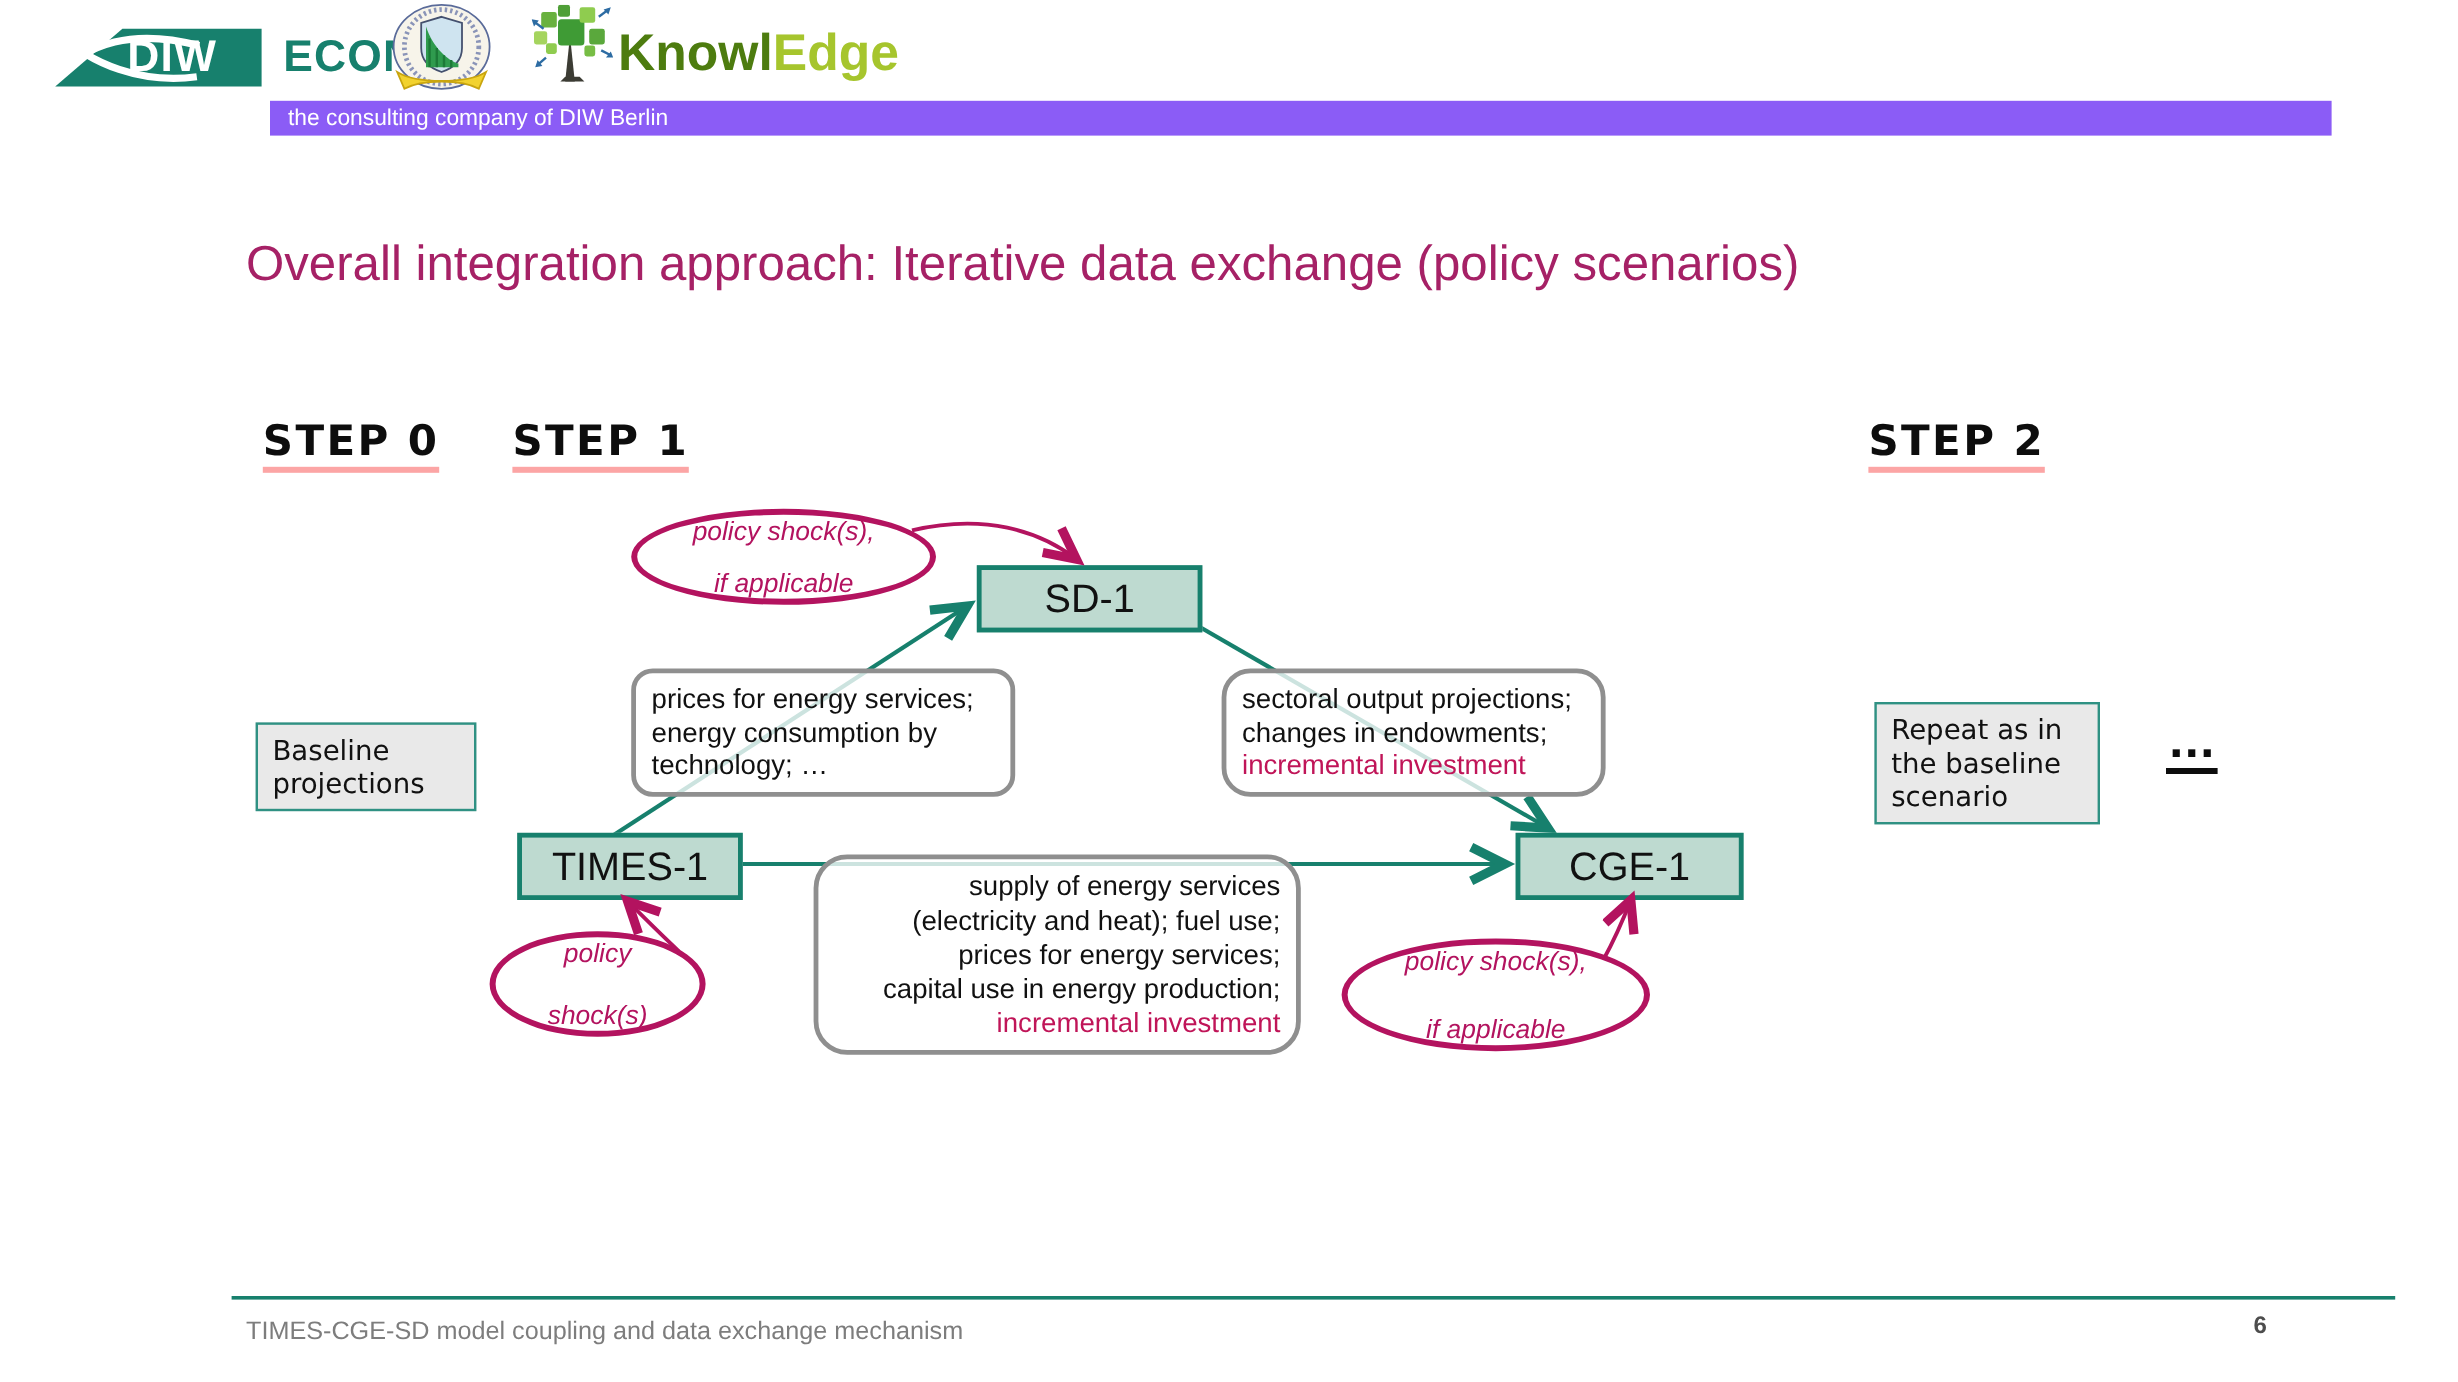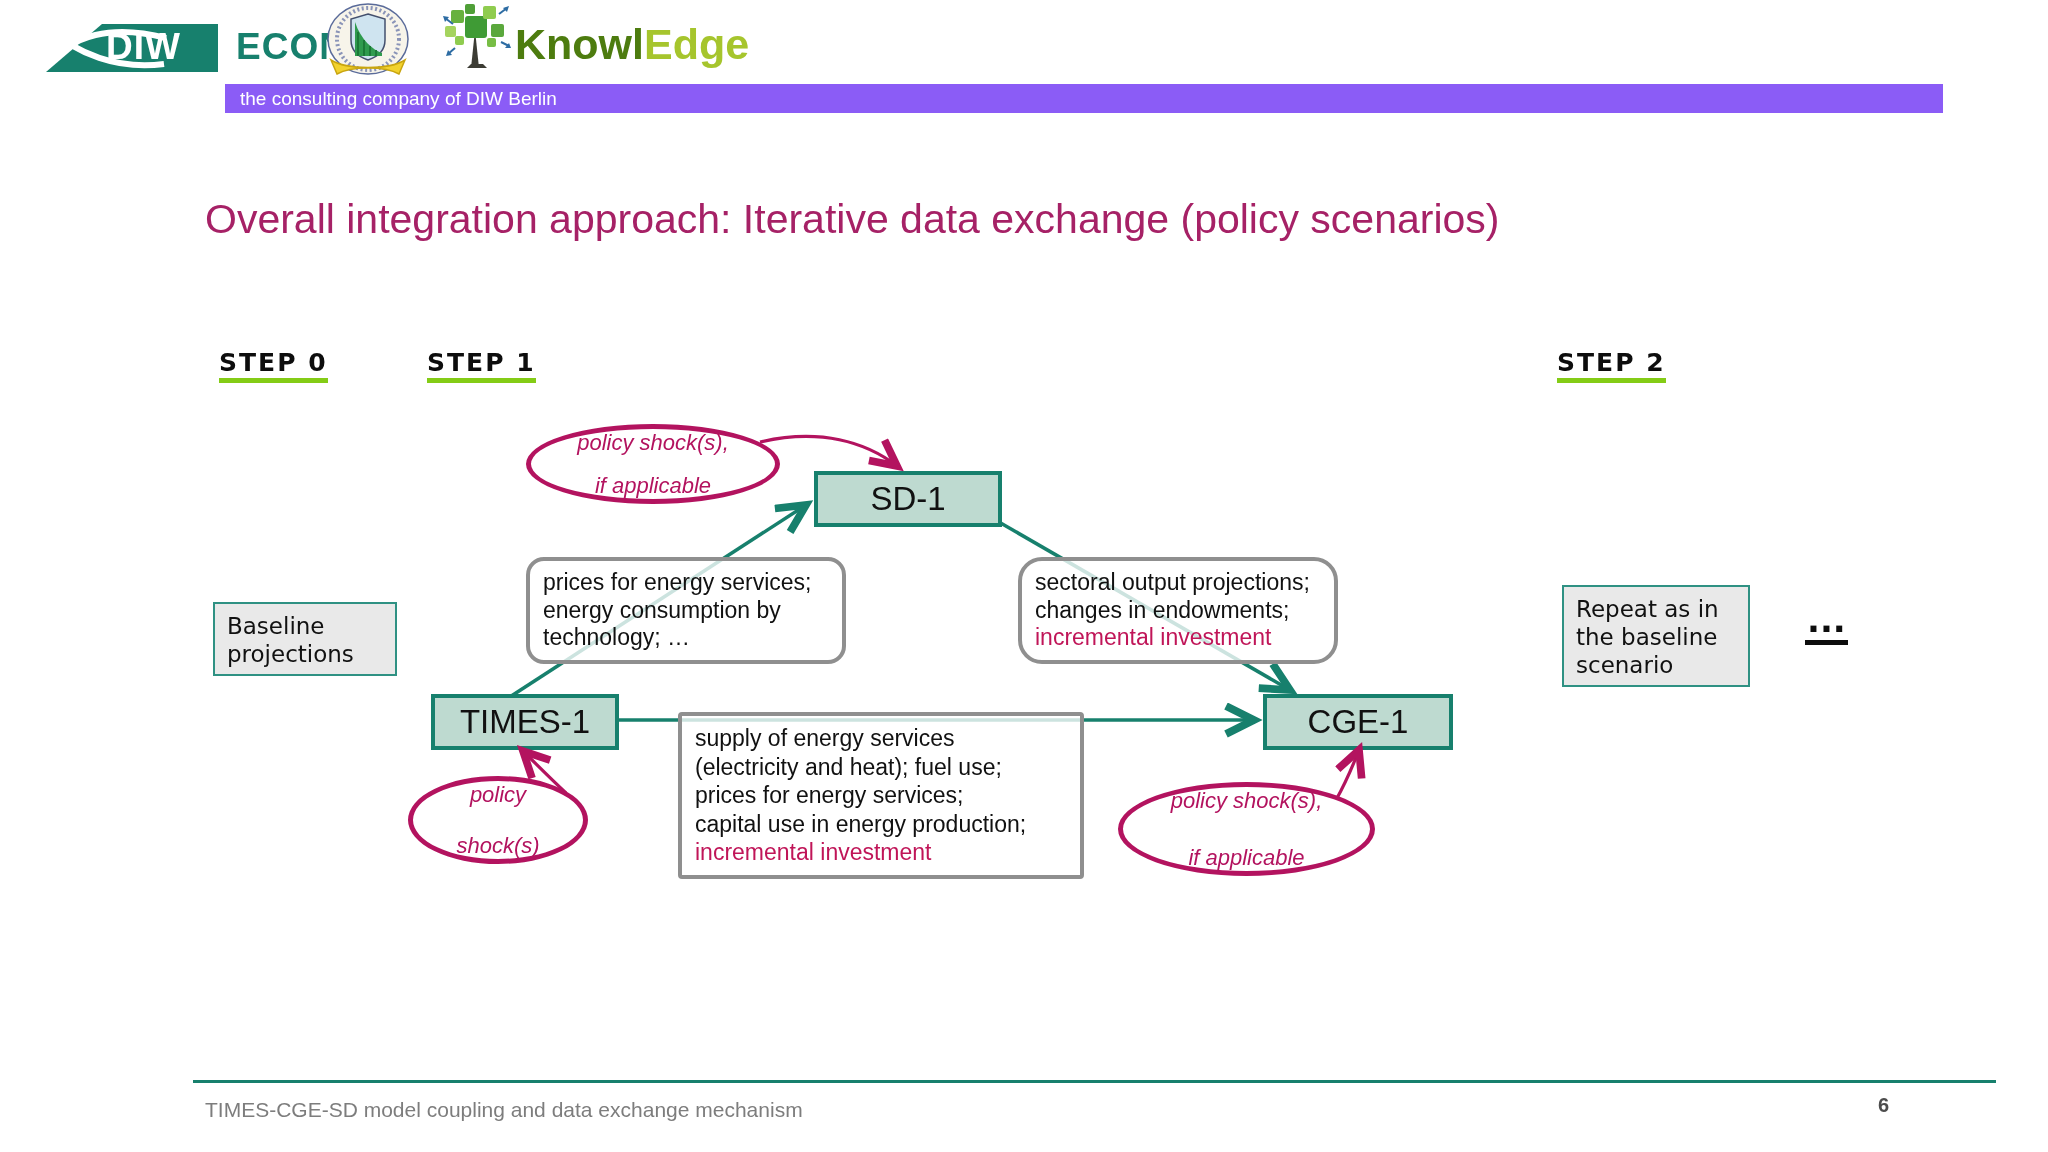--- a/index.html
+++ b/index.html
@@ -15,22 +15,22 @@
   .knowledge-logo{position:absolute;left:443px;top:4px;width:320px;height:66px;}
   .knowledge-text{position:absolute;left:72px;top:16px;font-size:43px;font-weight:bold;letter-spacing:0px;}
   .knowl{color:#4d7c0f;} .edge{color:#a6c52d;}
   .banner{position:absolute;left:193px;top:84px;width:1718px;height:29px;background:#8b5cf6;margin-left:32px;}
   .banner span{position:absolute;left:15px;top:4px;font-size:19px;color:#ffffff;}
 
   
   .slide-title{position:absolute;left:205px;top:196px;font-size:41px;color:#a62166;white-space:nowrap;}
 
   
-  .step{position:absolute;font-family:"DejaVu Sans",sans-serif;font-weight:bold;font-size:25px;
-        color:#0d0d0d;letter-spacing:2px;border-bottom:5px solid #84cc16;padding-bottom:1px;}
+  .step{position:absolute;font-family:"DejaVu Sans",sans-serif;font-weight:bold;font-size:35px;
+        color:#0d0d0d;letter-spacing:2px;border-bottom:5px solid #fca5a5;padding-bottom:1px;}
   #step0{left:219px;top:348px;} #step1{left:427px;top:348px;} #step2{left:1557px;top:348px;}
   .dots{position:absolute;left:1805px;top:600px;font-family:"DejaVu Sans",sans-serif;font-weight:bold;
         font-size:34px;color:#0d0d0d;border-bottom:5px solid #0d0d0d;line-height:40px;padding:0 2px 0 2px;}
 
   
   .layer{position:absolute;left:0;top:0;width:2048px;height:1152px;pointer-events:none;}
 
   
   .model-box{position:absolute;background:#bedad0;border:4px solid #17806d;display:flex;
              align-items:center;justify-content:center;font-size:33px;color:#111;}
@@ -43,21 +43,21 @@
             font-family:"DejaVu Sans",sans-serif;font-size:23px;color:#111;
             padding:8px 10px 6px 12px;line-height:1.22;}
   #baseline-box{left:213px;top:602px;width:158px;}
   #repeat-box{left:1562px;top:585px;width:162px;}
 
   
   .flow-box{position:absolute;background:rgba(255,255,255,0.78);border:4px solid #8f8f8f;
             border-radius:18px;font-size:23px;color:#111;line-height:1.2;padding:8px 13px;}
   #flow-left{left:526px;top:557px;width:286px;}
   #flow-right{left:1018px;top:557px;width:286px;border-radius:24px;}
-  #flow-center{left:678px;top:712px;width:372px;border-radius:4px;line-height:1.24;}
+  #flow-center{left:678px;top:712px;width:372px;border-radius:28px;line-height:1.24;text-align:right;}
   .hl{color:#c01558;}
 
   
   .shock{position:absolute;border:5px solid #b3135f;border-radius:50%;background:#fff;
          display:flex;flex-direction:column;align-items:center;justify-content:space-between;
          font-size:22px;font-style:italic;color:#b3135f;line-height:1.25;text-align:center;}
   #shock-top{left:526px;top:424px;width:244px;height:70px;}
   #shock-left{left:408px;top:776px;width:170px;height:78px;}
   #shock-right{left:1118px;top:782px;width:247px;height:84px;}
 

